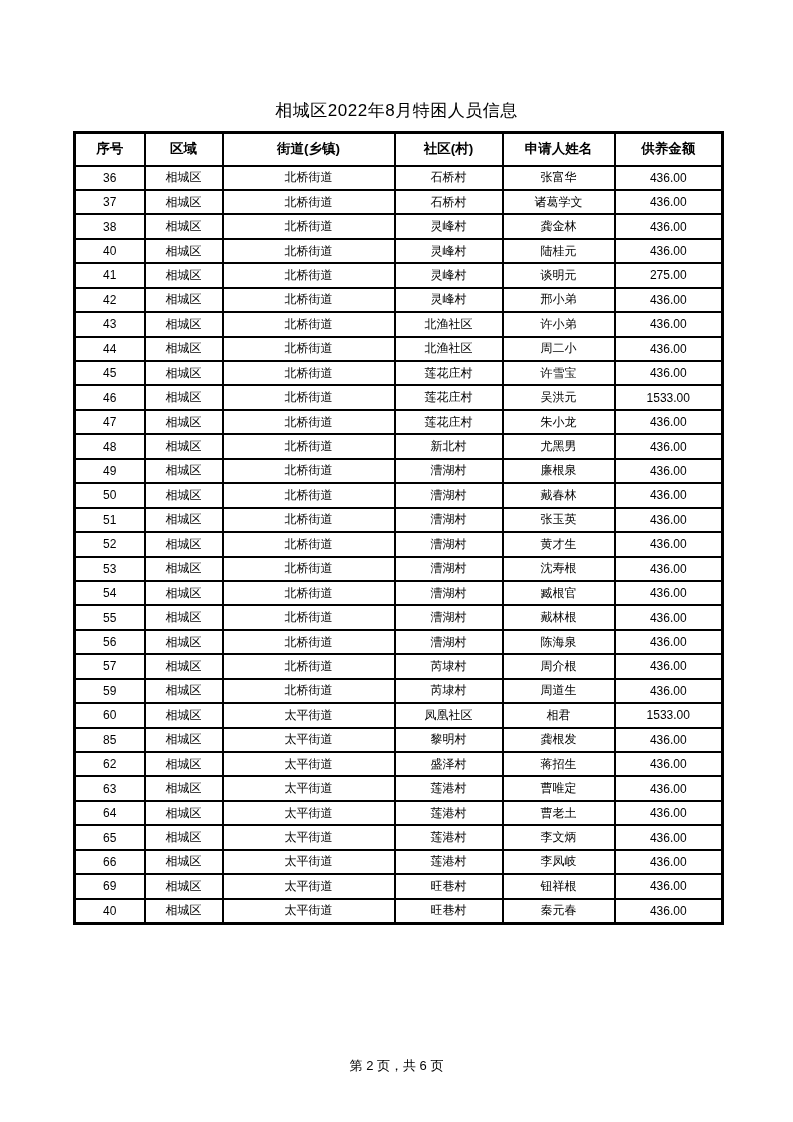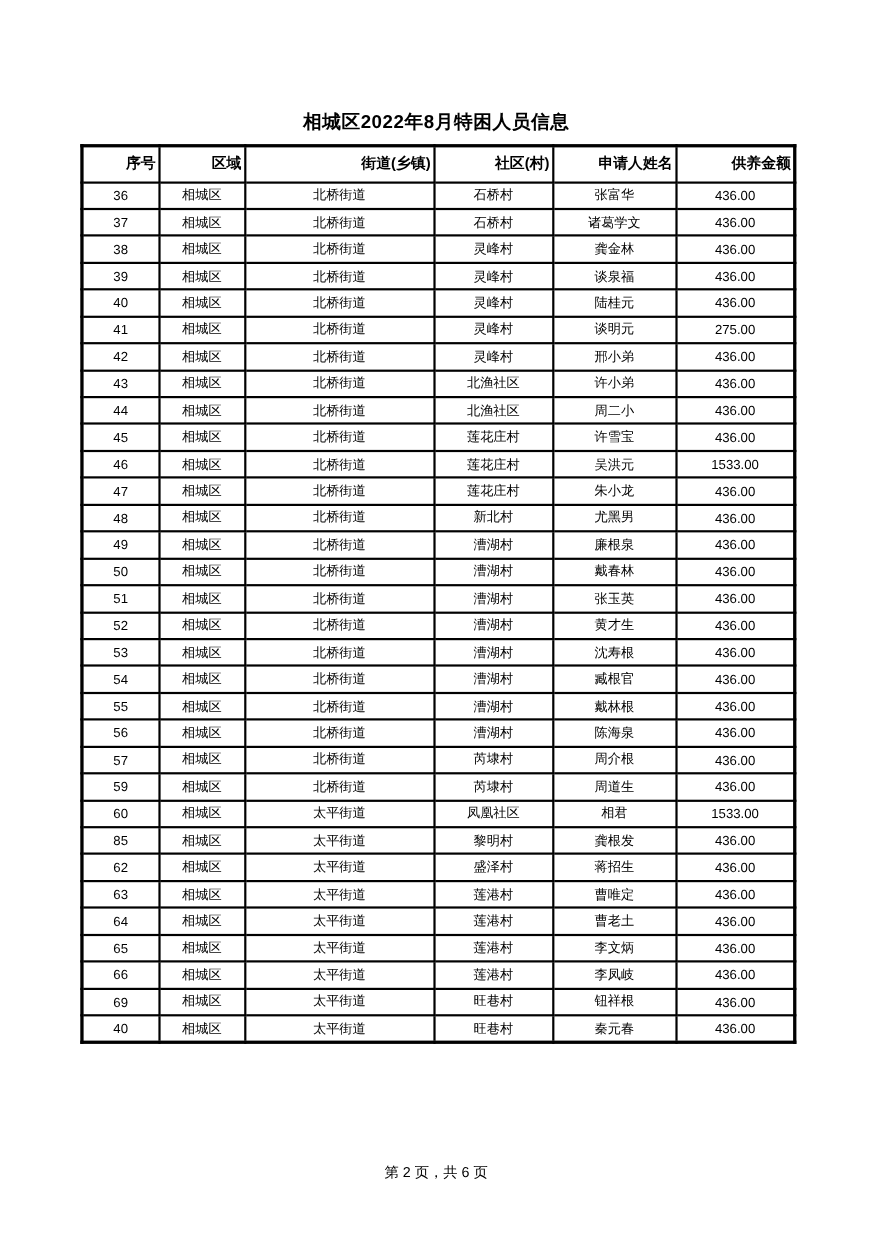--- a/index.html
+++ b/index.html
@@ -14,21 +14,21 @@
     overflow: hidden;
   }
   .title {
     position: absolute;
     top: 99px;
     left: 0;
     width: 100%;
     margin: 0;
     text-align: center;
     font-size: 17px;
-    font-weight: bold;
+    font-weight: normal;
     letter-spacing: 0.5px;
   }
   table.roster {
     position: absolute;
     left: 73px;
     top: 131px;
     width: 648px;
     border-collapse: collapse;
     table-layout: fixed;
     border: 3px solid #000;
@@ -36,21 +36,21 @@
   table.roster th, table.roster td {
     border: 2px solid #000;
     text-align: center;
     vertical-align: middle;
     padding: 0 2px;
     overflow: hidden;
     white-space: nowrap;
   }
   table.roster thead tr { height: 33px; }
   table.roster tbody tr { height: 24.45px; }
-  table.roster th { font-size: 13.5px; font-weight: bold; text-align: right; }
+  table.roster th { font-size: 13.5px; font-weight: bold; }
   table.roster td { font-size: 12px; font-weight: normal; }
   col.c-seq    { width: 70px; }
   col.c-region { width: 78px; }
   col.c-street { width: 172px; }
   col.c-comm   { width: 108px; }
   col.c-name   { width: 112px; }
   col.c-amount { width: 108px; }
   .footer {
     position: absolute;
     top: 1057px;
@@ -105,28 +105,20 @@
         </tr>
         <tr>
           <td>38</td>
           <td>相城区</td>
           <td>北桥街道</td>
           <td>灵峰村</td>
           <td>龚金林</td>
           <td>436.00</td>
         </tr>
         <tr>
-          <td>39</td>
-          <td>相城区</td>
-          <td>北桥街道</td>
-          <td>灵峰村</td>
-          <td>谈泉福</td>
-          <td>436.00</td>
-        </tr>
-        <tr>
           <td>40</td>
           <td>相城区</td>
           <td>北桥街道</td>
           <td>灵峰村</td>
           <td>陆桂元</td>
           <td>436.00</td>
         </tr>
         <tr>
           <td>41</td>
           <td>相城区</td>

